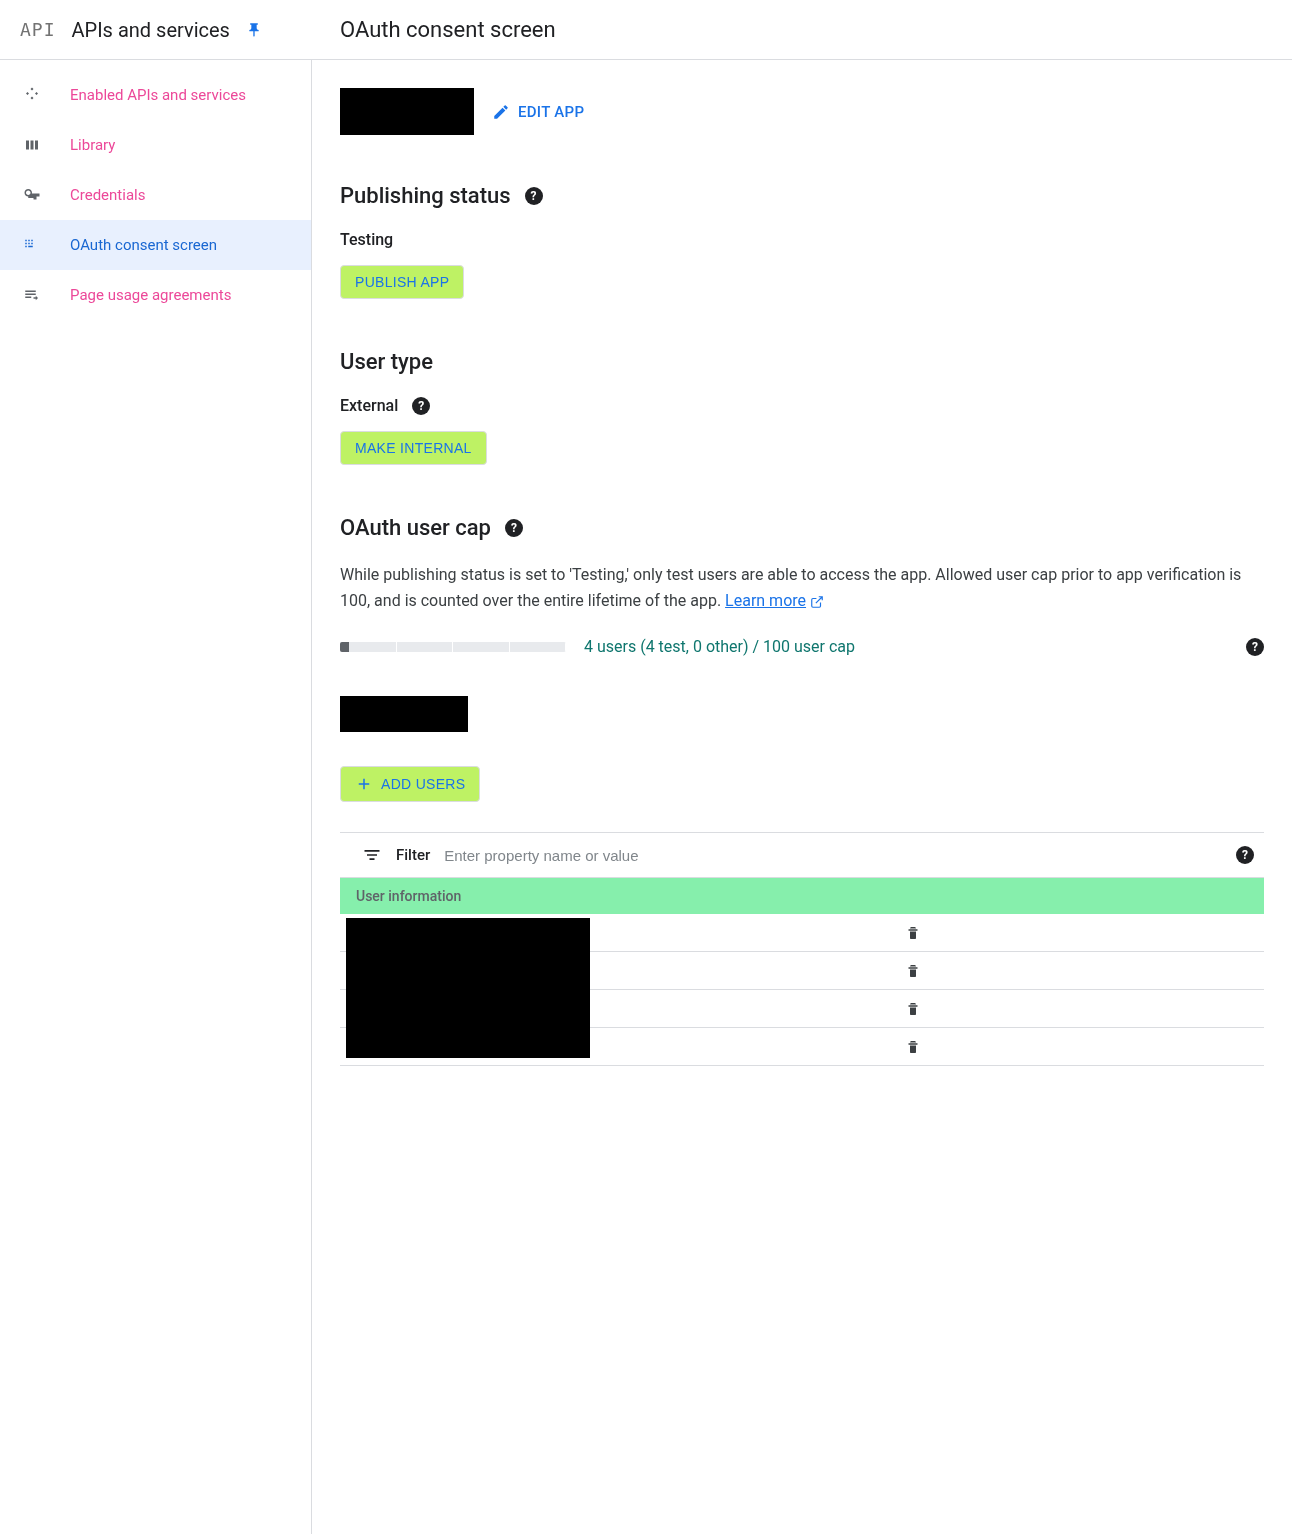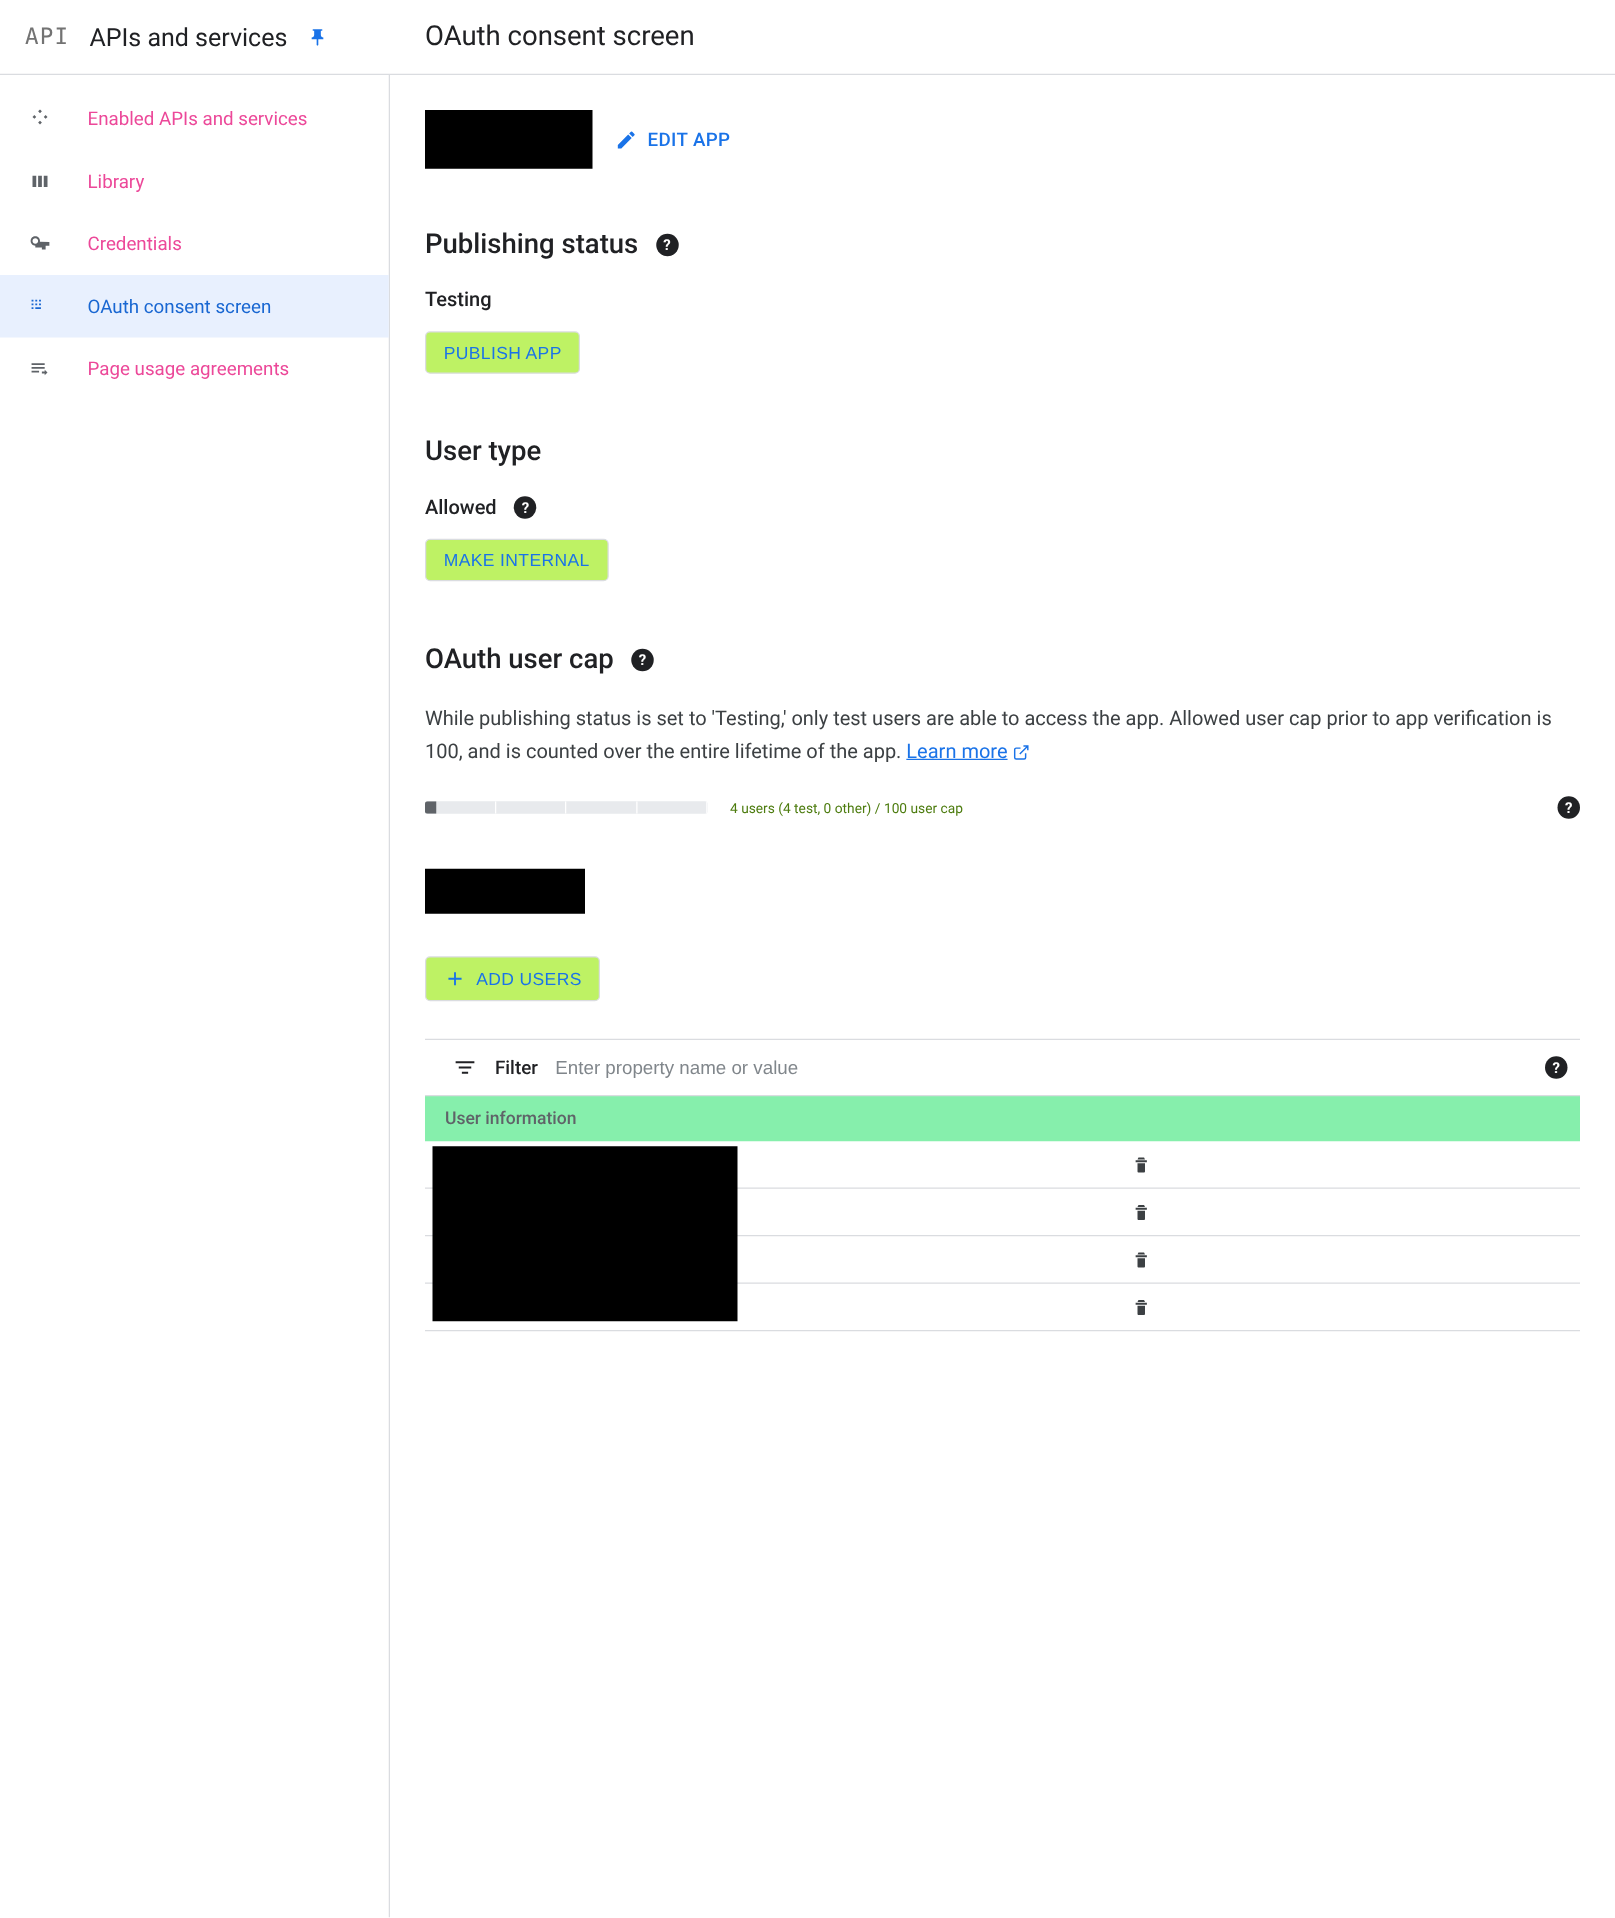--- a/index.html
+++ b/index.html
@@ -25,21 +25,21 @@
 .status-label { font-size: 16px; font-weight: 500; margin-bottom: 16px; display: flex; align-items: center; gap: 14px; }
 .outlined-btn { display: inline-flex; align-items: center; gap: 8px; border: 1px solid #dadce0; background: #bef264; color: #1a73e8; font-weight: 500; font-size: 14px; padding: 8px 14px; border-radius: 4px; cursor: pointer; letter-spacing: 0.3px; }
 .section { margin-bottom: 50px; }
 .desc-text { font-size: 16px; color: #3c4043; line-height: 1.6; margin-bottom: 24px; }
 .learn-more { color: #1a73e8; text-decoration: underline; }
 .ext-icon { color: #1a73e8; font-size: 14px; }
 .cap-row { display: flex; align-items: center; gap: 18px; margin-bottom: 40px; }
 .progress-bar { width: 226px; height: 10px; background: #e8eaed; border-radius: 2px; position: relative; overflow: hidden; display: flex; }
 .progress-seg { flex: 1; border-right: 1px solid #fff; }
 .progress-fill { position: absolute; left: 0; top: 0; bottom: 0; width: 4%; background: #5f6368; }
-.cap-text { font-size: 11px; color: #4d7c0f; }
+.cap-text { font-size: 16px; color: #0f766e; }
 .redacted-block2 { background: #000; width: 128px; height: 36px; margin-bottom: 34px; }
 .filter-bar { display: flex; align-items: center; border-top: 1px solid #dadce0; padding: 12px 10px 12px 22px; gap: 14px; margin-top: 12px; }
 .filter-label { font-weight: 500; font-size: 15px; }
 .filter-input { border: none; outline: none; font-size: 15px; flex: 1; color: #5f6368; background: transparent; }
 .filter-input::placeholder { color: #80868b; }
 .table-header { background: #86efac; padding: 10px 16px; font-size: 14px; font-weight: 500; color: #5f6368; border-top: 1px solid #dadce0; }
 .table-body { position: relative; }
 .redacted-users { position: absolute; left: 6px; top: 4px; width: 244px; height: 140px; background: #000; z-index: 2; }
 .table-row { display: flex; align-items: center; height: 38px; border-bottom: 1px solid #dadce0; padding-left: 16px; }
 .table-row:first-child { border-top: none; }
@@ -125,21 +125,21 @@
         <span>Publishing status</span>
         <span class="help-circle">?</span>
       </div>
       <div class="status-label">Testing</div>
       <button class="outlined-btn">PUBLISH APP</button>
     </div>
 
     <div class="section">
       <div class="section-title">User type</div>
       <div class="status-label">
-        <span>Allowed</span>
+        <span>External</span>
         <span class="help-circle">?</span>
       </div>
       <button class="outlined-btn">MAKE INTERNAL</button>
     </div>
 
     <div class="section" style="margin-bottom:30px;">
       <div class="section-title">
         <span>OAuth user cap</span>
         <span class="help-circle">?</span>
       </div>

